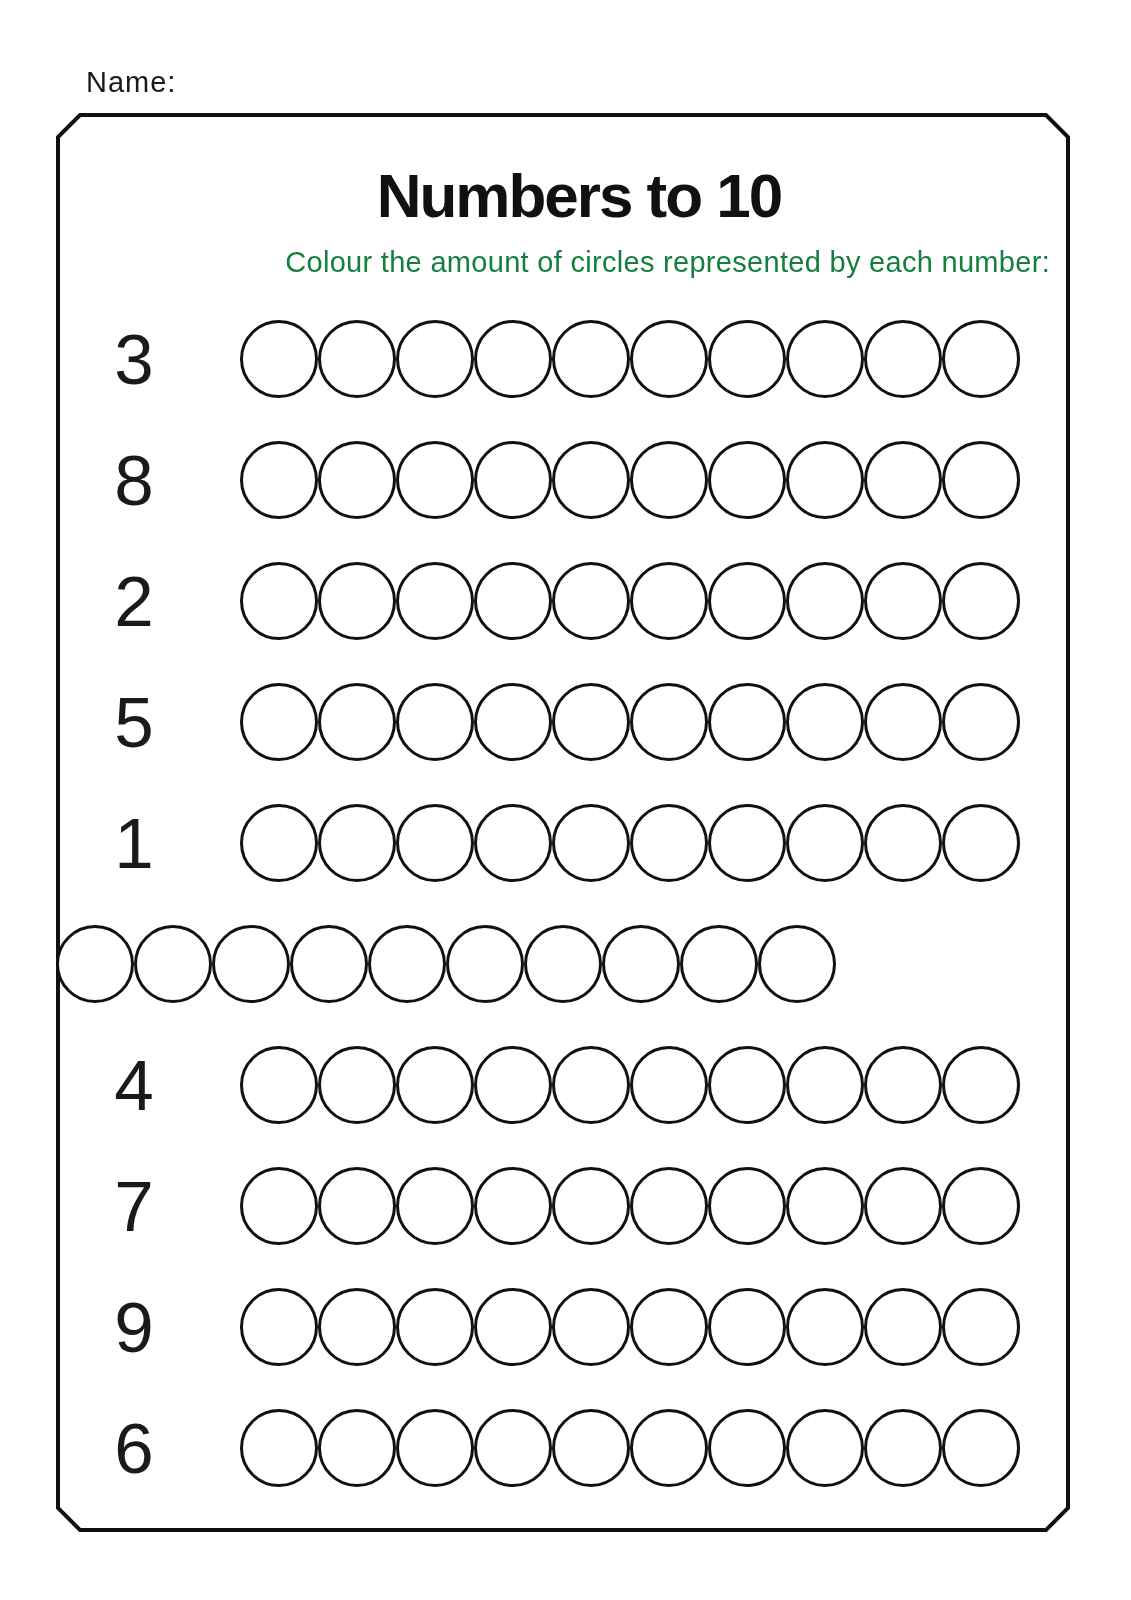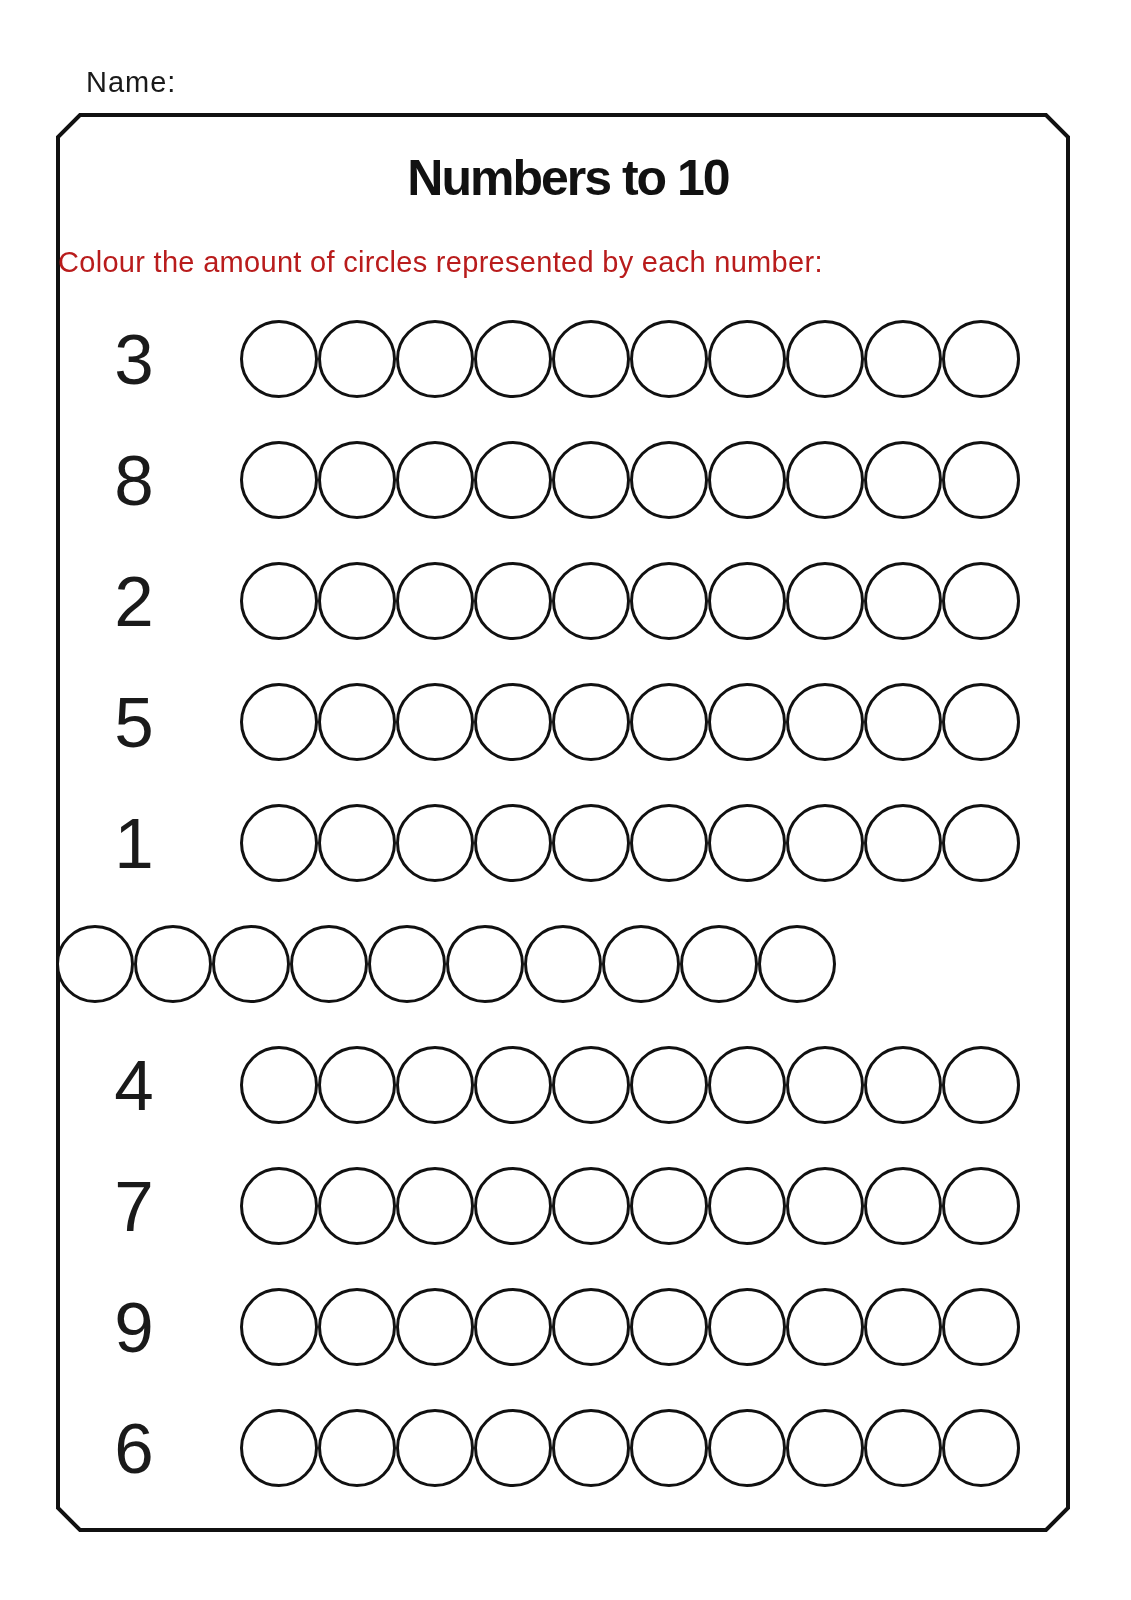--- a/index.html
+++ b/index.html
@@ -24,37 +24,37 @@
     position: absolute;
     left: 0;
     top: 0;
     pointer-events: none;
   }
   .title {
     position: absolute;
     left: 58px;
     top: 144px;
     width: 1010px;
-    margin: 5px;
+    margin: 16px;
     text-align: center;
-    font-size: 50px;
+    font-size: 62px;
     font-weight: bold;
     letter-spacing: -2px;
     color: #111111;
   }
   .instruction {
     position: absolute;
-    left: 58px;
+    left: 40px;
     top: 246px;
     width: 1010px;
     margin: 0;
-    text-align: left;
+    text-align: right;
     font-size: 29px;
     letter-spacing: 0.3px;
-    color: #b91c1c;
+    color: #15803d;
   }
   .rows {
     position: absolute;
     left: 0;
     top: 320px;
   }
   .row {
     display: flex;
     align-items: center;
     height: 78px;

